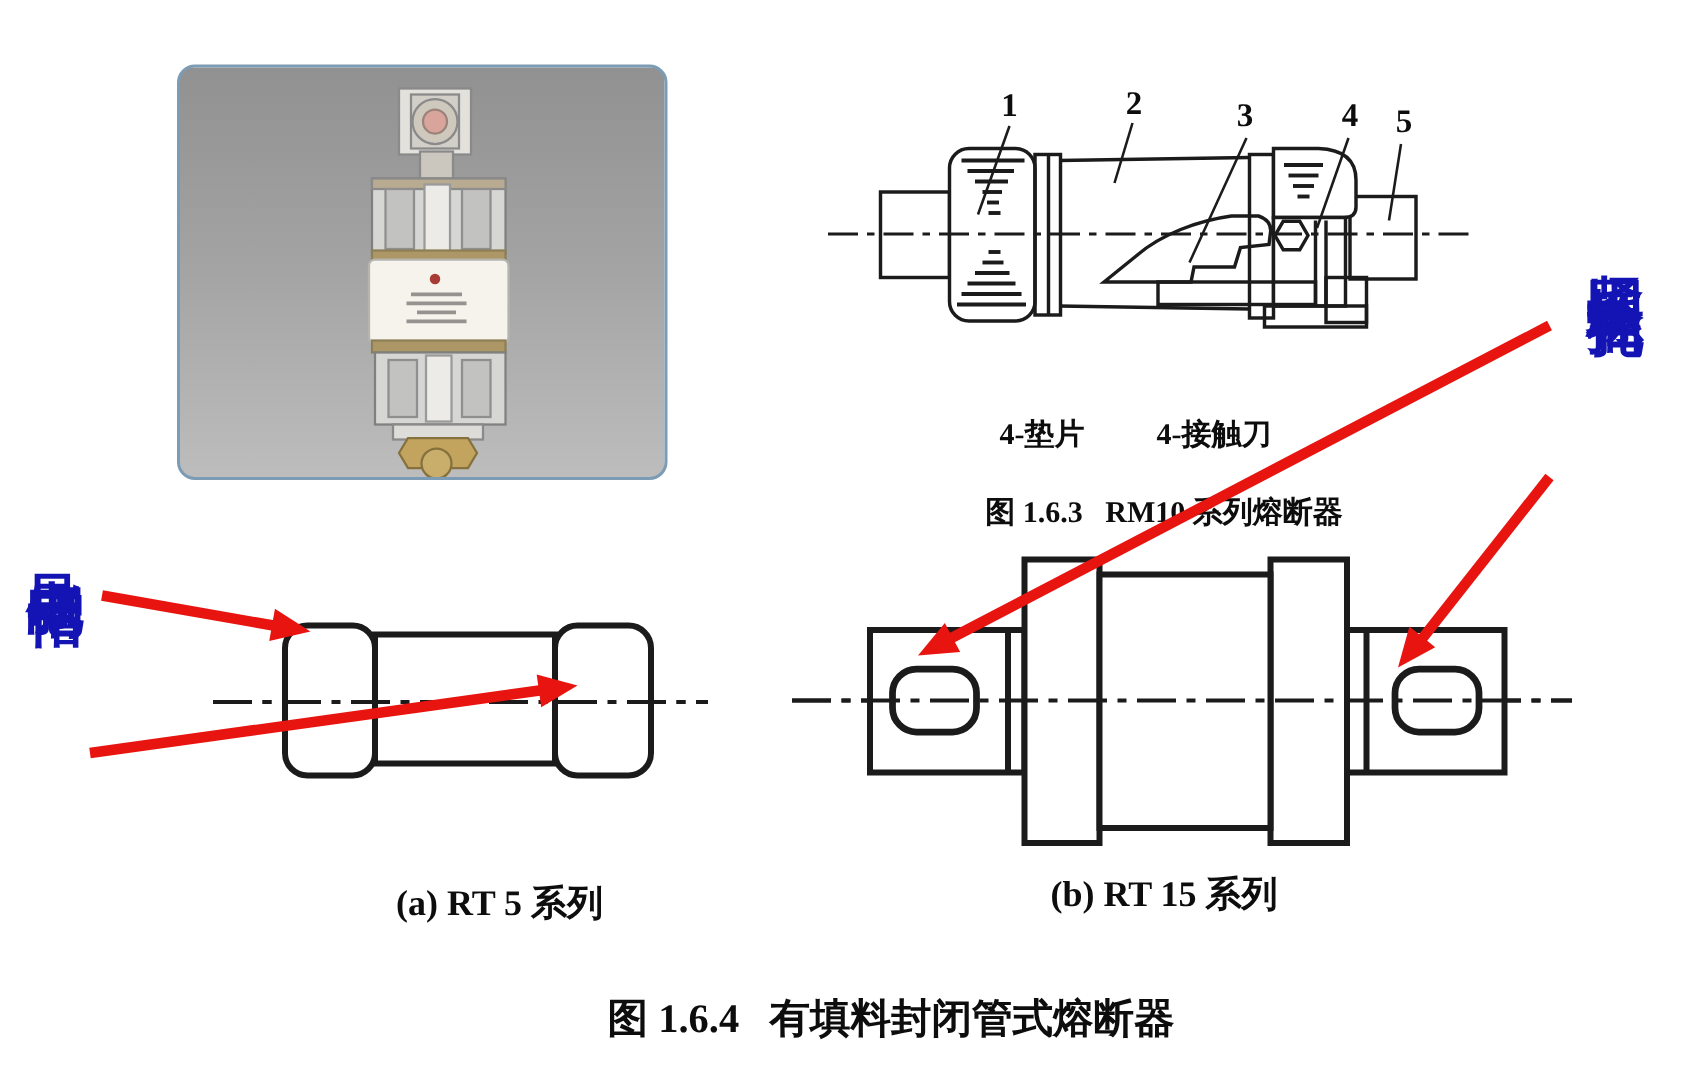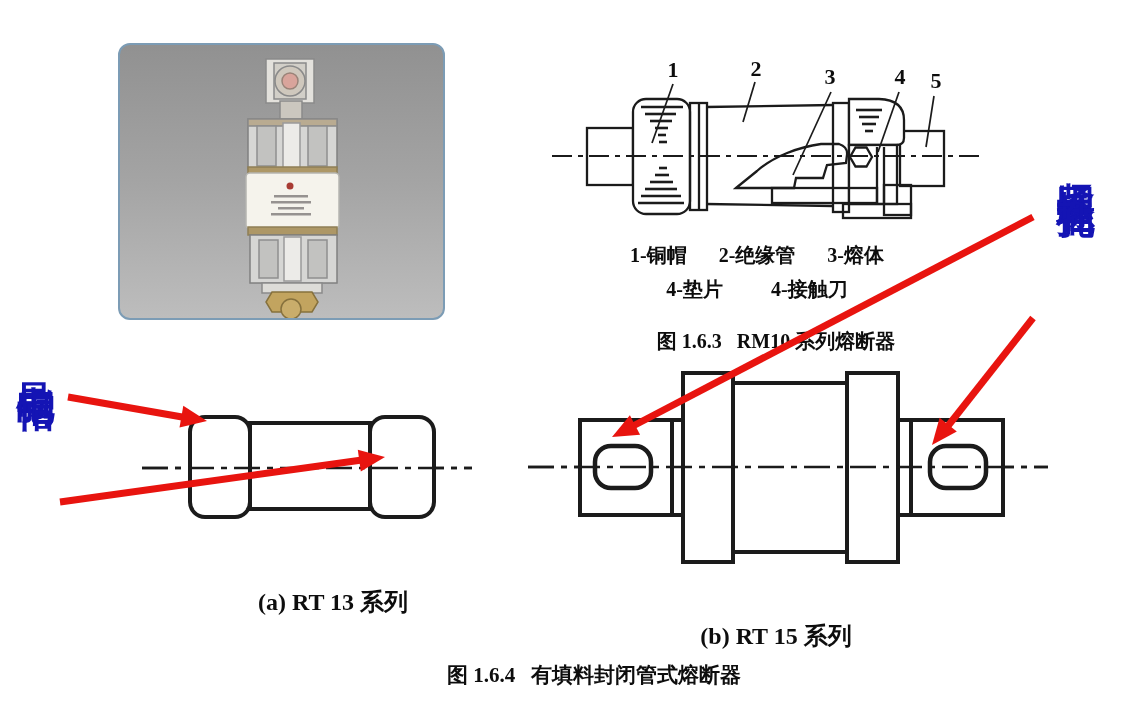--- a/index.html
+++ b/index.html
@@ -27,22 +27,22 @@
   }
   
   .txt{position:absolute;white-space:pre;color:#0d0d0d;}
   .num{width:22px;text-align:center;font-size:22px;font-weight:bold;}
   .legend-row{display:flex;justify-content:center;font-size:20px;font-weight:bold;}
   .legend-row1{left:507px;top:242px;width:500px;gap:32px;}
   .legend-row2{left:507px;top:276px;width:500px;gap:48px;font-family:Liberation Serif, serif;}
   .cap163{left:576px;top:328px;width:400px;text-align:center;font-size:20px;font-weight:bold;}
   .capab{font-size:24px;font-weight:bold;text-align:center;width:300px;}
   .capa{left:183px;top:586px;}
-  .capb{left:626px;top:620px;}
-  .cap164{left:294px;top:661px;width:600px;text-align:center;font-size:21px;font-weight:bold;}
+  .capb{left:626px;top:580px;}
+  .cap164{left:294px;top:661px;width:600px;text-align:center;font-size:27px;font-weight:bold;}
   .vlabel{
     color:var(--label_blue,#1414b4);font-weight:bold;font-size:38px;
     writing-mode:vertical-rl;text-orientation:upright;letter-spacing:4px;line-height:1.1;
   }
   .vlabel-left{left:14px;top:352px;height:175px;}
   .vlabel-right{left:1054px;top:152px;height:265px;}
 </style>
 </head>
 <body>
 
@@ -176,32 +176,27 @@
       </g>
     </svg>
   </div>
 
   <span class="txt num" style="left:662px;top:57px">1</span>
   <span class="txt num" style="left:745px;top:56px">2</span>
   <span class="txt num" style="left:819px;top:64px">3</span>
   <span class="txt num" style="left:889px;top:64px">4</span>
   <span class="txt num" style="left:925px;top:68px">5</span>
 
-  <div class="txt legend-row legend-row1">
-    <span>1-铜帽</span>
-    <span>2-绝缘管</span>
-    <span>3-熔体</span>
-  </div>
   <div class="txt legend-row legend-row2">
     <span>4-垫片</span>
     <span>4-接触刀</span>
   </div>
   <div class="txt cap163">图 1.6.3   RM10 系列熔断器</div>
 
-  <div class="txt capab capa">(a) RT 13 系列</div>
+  <div class="txt capab capa">(a) RT 5 系列</div>
   <div class="txt capab capb">(b) RT 15 系列</div>
 
   <div class="txt vlabel vlabel-left">导电铜帽</div>
   <div class="txt vlabel vlabel-right">紧固螺栓插孔</div>
 
   <div class="txt cap164">图 1.6.4   有填料封闭管式熔断器</div>
 
   <svg class="layer" viewBox="0 0 1121 713">
     <g>
       <line class="arrow-line" x1="68" y1="397" x2="185" y2="417.5"></line>

